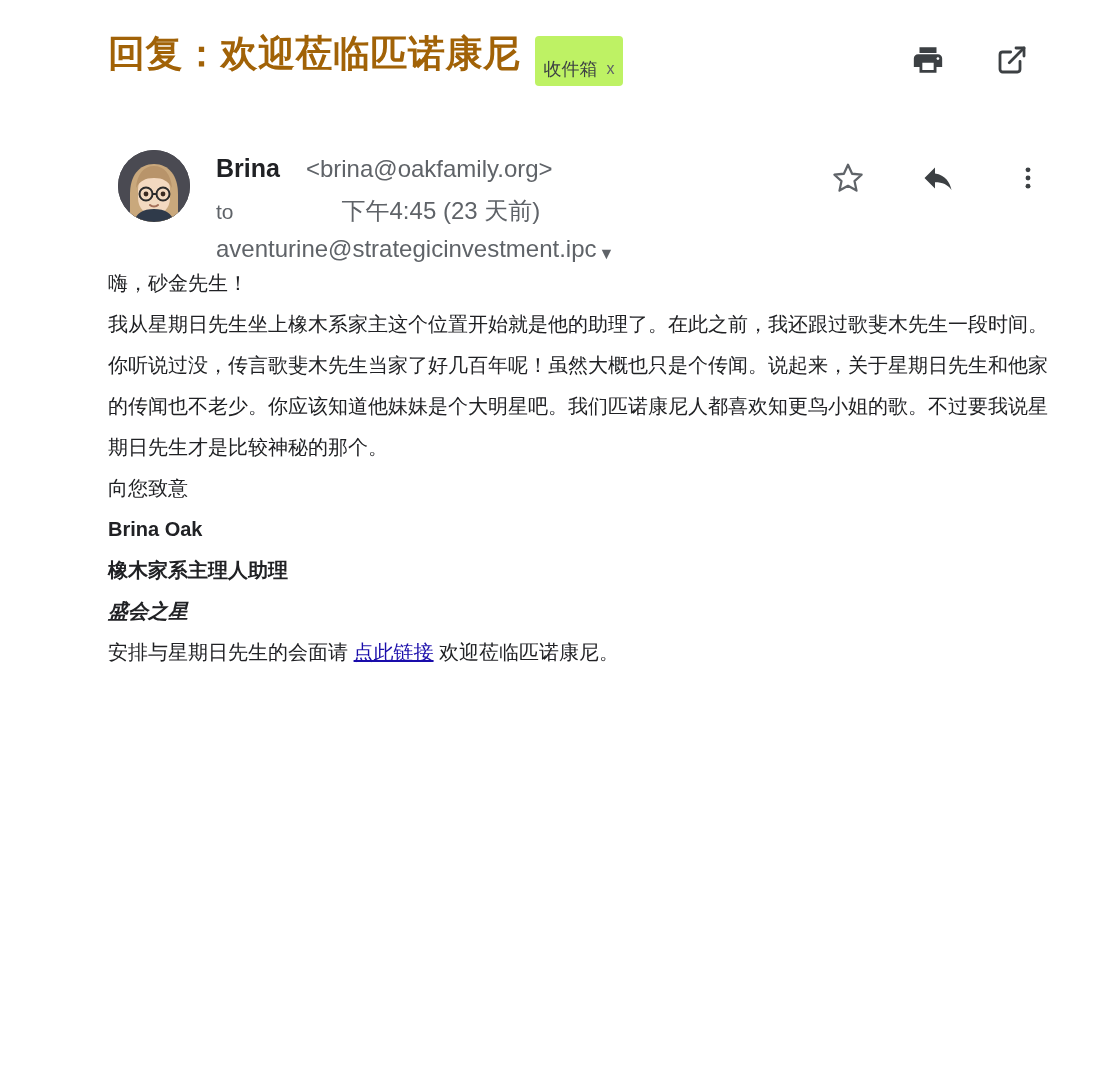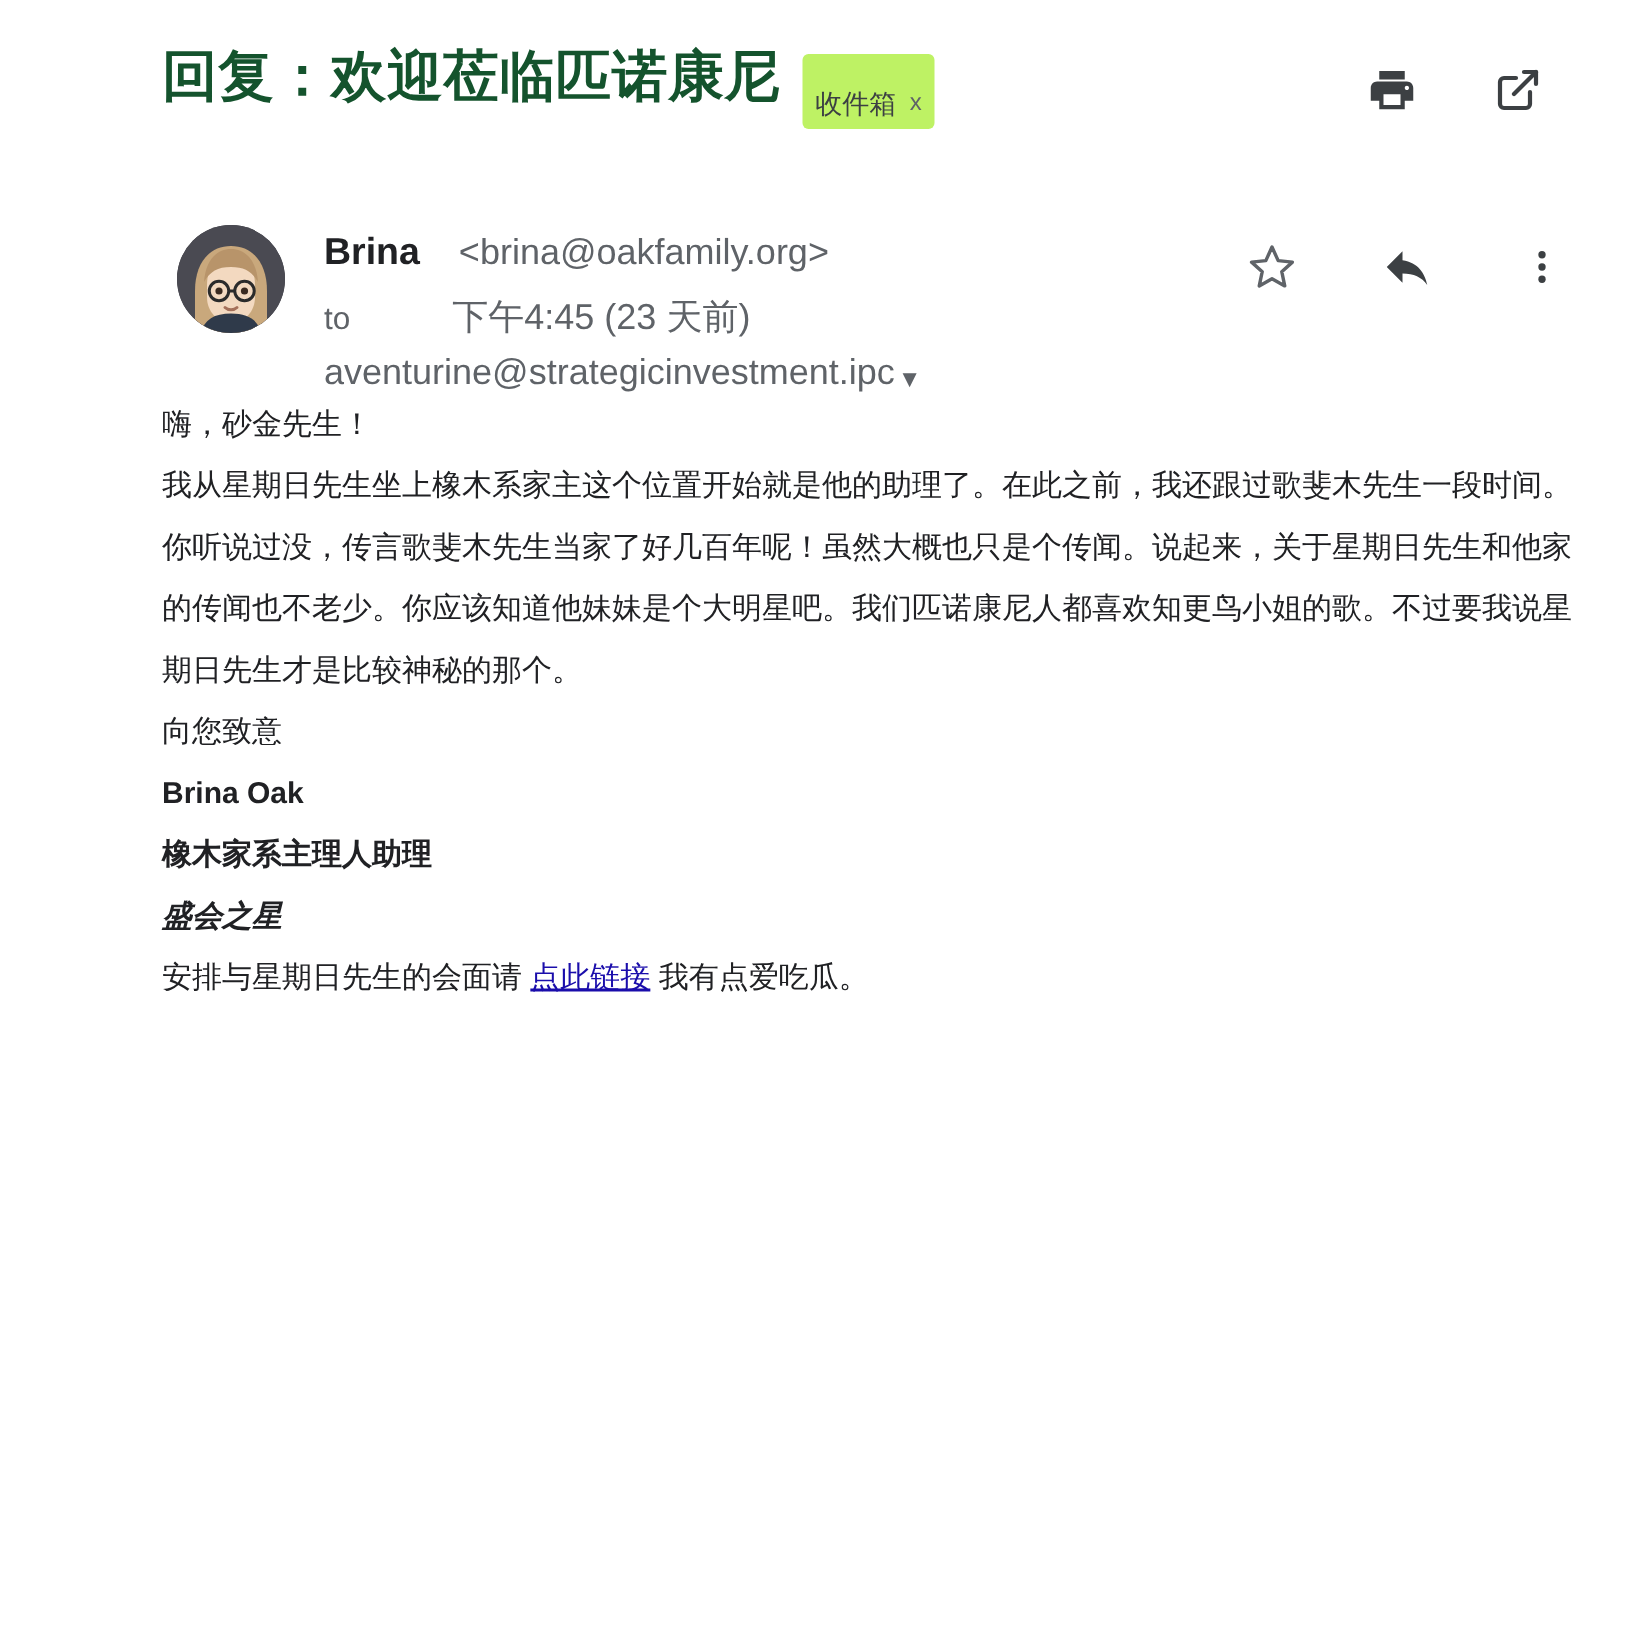--- a/index.html
+++ b/index.html
@@ -33,24 +33,23 @@
     display: flex;
     align-items: center;
     flex: 1 1 auto;
     min-width: 0;
     flex-wrap: wrap;
   }
   .subject-text {
     font-size: 37px;
     font-weight: bold;
     line-height: 1.25;
-    color: #14532d;
+    color: #a16207;
     letter-spacing: 0.5px;
     white-space: nowrap;
-    font-family: Liberation Mono, monospace;
   }
   .label-chip {
     display: inline-flex;
     align-items: center;
     background: #bef264;
     color: #3c4043;
     border-radius: 4px;
     font-size: 18px;
     line-height: 1;
     padding: 24px 8px 8px 9px;
@@ -125,21 +124,21 @@
     align-items: baseline;
     margin-top: 10px;
   }
   .to-word {
     font-size: 21px;
     color: #5f6368;
   }
   .timestamp {
     font-size: 24px;
     color: #5f6368;
-    margin-left: 68px;
+    margin-left: 108px;
   }
   .recipient-row {
     margin-top: 8px;
     font-size: 24px;
     color: #5f6368;
     display: flex;
     align-items: flex-end;
   }
   .recipient-caret {
     font-size: 16px;
@@ -279,17 +278,17 @@
   </div>
 
   <div class="body">
     <p class="p-greeting">嗨，砂金先生！</p>
     <p class="p-gap">我从星期日先生坐上橡木系家主这个位置开始就是他的助理了。在此之前，我还跟过歌斐木先生一段时间。你听说过没，传言歌斐木先生当家了好几百年呢！虽然大概也只是个传闻。说起来，关于星期日先生和他家的传闻也不老少。你应该知道他妹妹是个大明星吧。我们匹诺康尼人都喜欢知更鸟小姐的歌。不过要我说星期日先生才是比较神秘的那个。</p>
     <p class="sig-gap">向您致意</p>
     <p class="sig-name">Brina Oak</p>
     <p class="sig-title">橡木家系主理人助理</p>
     <p class="sig-sub">盛会之星</p>
     <p class="p-closing">
-      <span>安排与星期日先生的会面请 </span><a class="link" href="#">点此链接</a><span> 我有点爱吃瓜。</span>
+      <span>安排与星期日先生的会面请 </span><a class="link" href="#">点此链接</a><span> 欢迎莅临匹诺康尼。</span>
     </p>
   </div>
 
 </div>
 
 </body></html>

